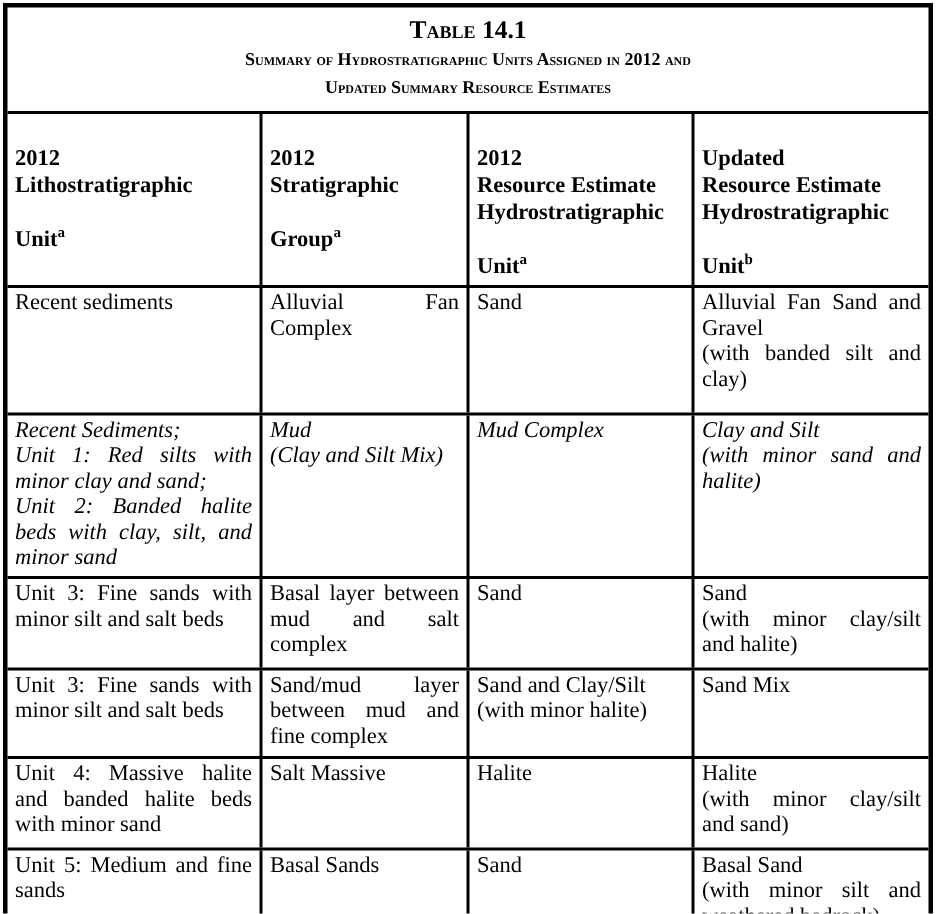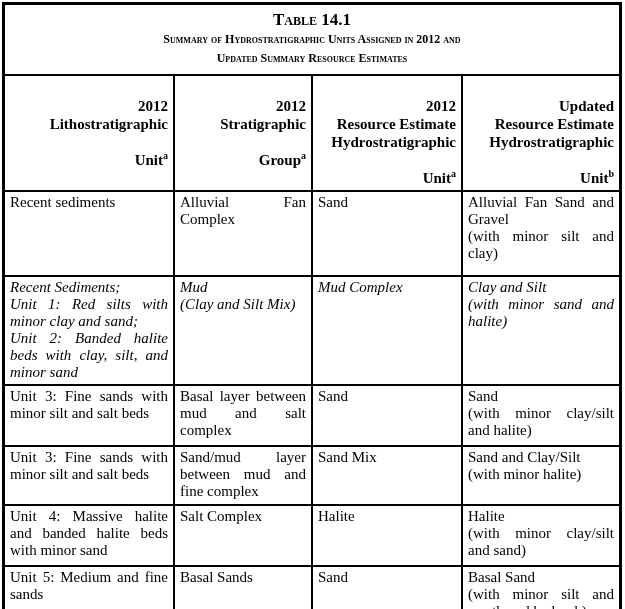--- a/index.html
+++ b/index.html
@@ -42,21 +42,21 @@
     line-height: 17px;
     white-space: pre-line;
     text-align: justify;
     overflow: hidden;
   }
   .cell:last-child { border-right: none; }
 
   
   .hdr { min-height: 77px; }
   .hdr .cell {
-    text-align: right;
+    text-align: left;
     font-weight: bold;
     line-height: 18px;
     padding-top: 3px;
   }
   .hdr .th-top { display: block; white-space: pre-line; }
   .hdr sup { font-size: 10px; line-height: 0; }
 
   
   .r1 { min-height: 85px; }
   .r2 { min-height: 105px; font-style: italic; }
@@ -100,21 +100,21 @@
 Hydrostratigraphic</span>
         <span>Unit</span><sup>b</sup>
       </div>
     </div>
 
     <div class="grid r1">
       <div class="cell">Recent sediments</div>
       <div class="cell">Alluvial Fan Complex</div>
       <div class="cell">Sand</div>
       <div class="cell">Alluvial Fan Sand and Gravel
-(with minor silt and clay)</div>
+(with banded silt and clay)</div>
     </div>
 
     <div class="grid r2">
       <div class="cell">Recent Sediments;
 Unit 1: Red silts with minor clay and sand;
 Unit 2: Banded halite beds with clay, silt, and minor sand</div>
       <div class="cell">Mud
 (Clay and Silt Mix)</div>
       <div class="cell">Mud Complex</div>
       <div class="cell">Clay and Silt
@@ -125,28 +125,28 @@
       <div class="cell">Unit 3: Fine sands with minor silt and salt beds</div>
       <div class="cell">Basal layer between mud and salt complex</div>
       <div class="cell">Sand</div>
       <div class="cell">Sand
 (with minor clay/silt and halite)</div>
     </div>
 
     <div class="grid r4">
       <div class="cell">Unit 3: Fine sands with minor silt and salt beds</div>
       <div class="cell">Sand/mud layer between mud and fine complex</div>
-      <div class="cell">Sand Mix</div>
       <div class="cell">Sand and Clay/Silt
 (with minor halite)</div>
+      <div class="cell">Sand Mix</div>
     </div>
 
     <div class="grid r5">
       <div class="cell">Unit 4: Massive halite and banded halite beds with minor sand</div>
-      <div class="cell">Salt Complex</div>
+      <div class="cell">Salt Massive</div>
       <div class="cell">Halite</div>
       <div class="cell">Halite
 (with minor clay/silt and sand)</div>
     </div>
 
     <div class="grid r6">
       <div class="cell">Unit 5: Medium and fine sands</div>
       <div class="cell">Basal Sands</div>
       <div class="cell">Sand</div>
       <div class="cell">Basal Sand

